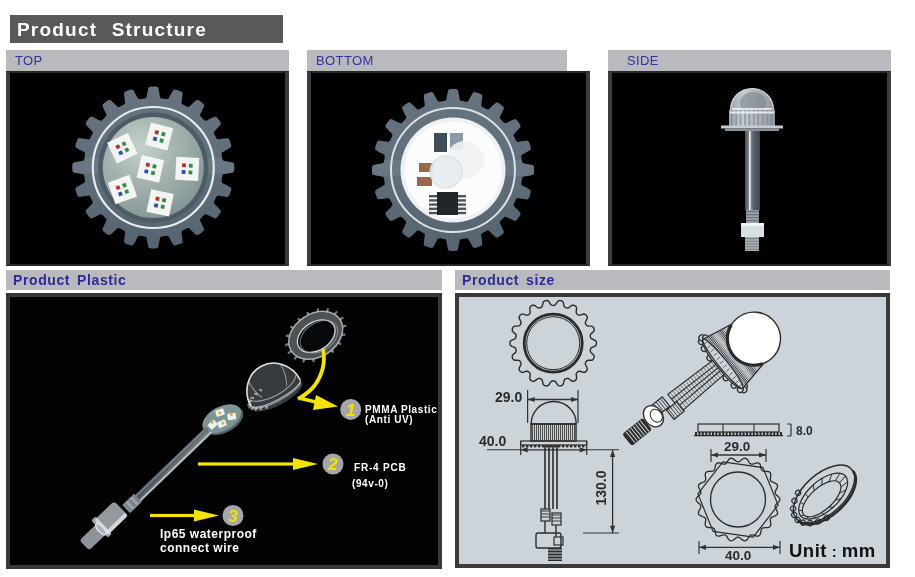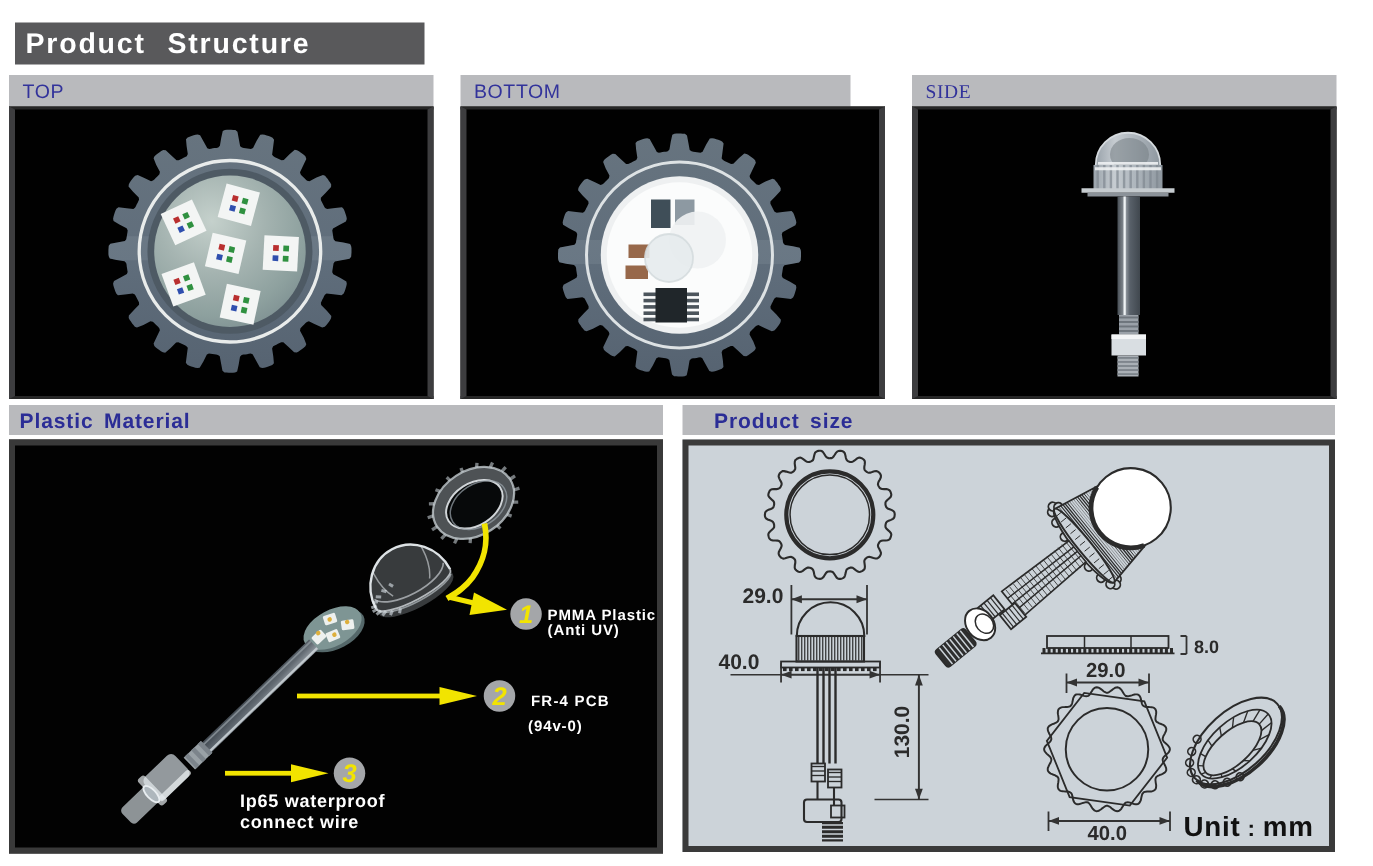--- a/index.html
+++ b/index.html
@@ -7,21 +7,21 @@
 .labelbar{background:#b9babd;color:#32339b;font-size:13px;line-height:21px;letter-spacing:.4px;}
 .blabel{background:#b9babd;color:#2b2d96;font-size:14px;font-weight:bold;line-height:20px;letter-spacing:.6px;word-spacing:2.5px;}
 </style></head>
 <body>
 <div style="position:relative;width:915px;height:577px;overflow:hidden;background:#fff;">
 <div class="abs" style="left:10px;top:15px;width:273px;height:28px;background:#59595b;"></div>
 <div class="abs labelbar" style="left:6px;top:50px;width:283px;height:21px;"><span style="padding-left:9px;">TOP</span></div>
 
 <div class="abs" style="left:17px;top:19px;color:#fff;font-size:19px;font-weight:bold;letter-spacing:1.2px;word-spacing:8px;">Product Structure</div>
 <div class="abs labelbar" style="left:307px;top:50px;width:260px;height:21px;"><span style="padding-left:9px;">BOTTOM</span></div>
-<div class="abs labelbar" style="left:608px;top:50px;width:283px;height:21px;"><span style="padding-left:9px;font-family:Liberation Serif, serif;">SIDE</span></div>
+<div class="abs labelbar" style="left:608px;top:50px;width:283px;height:21px;"><span style="padding-left:19px;">SIDE</span></div>
 
 <div class="abs" style="left:6px;top:71px;width:283px;height:195px;background:#010101;border:2px solid #272727;border-left:4px solid #3d3d3f;border-right:4px solid #3d3d3f;box-sizing:border-box;"><svg width="279" height="191" viewBox="0 0 279 191">
         <defs>
       <radialGradient id="lensg" cx="38%" cy="30%" r="78%">
         <stop offset="0%" stop-color="#c5d1cc"></stop>
             <stop offset="45%" stop-color="#a4b3b0"></stop>
         <stop offset="80%" stop-color="#8da09e"></stop>
             <stop offset="100%" stop-color="#7e9092"></stop>
       </radialGradient>
       <linearGradient id="gearg" x1="0" y1="0" x2="0" y2="1">
@@ -152,22 +152,22 @@
         <rect x="129.0" y="150" width="23" height="14" fill="#d9dee2"></rect>
         <rect x="129.0" y="150" width="23" height="3" fill="#f3f5f6"></rect>
         <rect x="133.0" y="164" width="14" height="14" fill="#aab0b6"></rect>
         <rect x="133.0" y="165.0" width="14" height="1.2" fill="#7d848b"></rect>
         <rect x="133.0" y="167.7" width="14" height="1.2" fill="#7d848b"></rect>
         <rect x="133.0" y="170.4" width="14" height="1.2" fill="#7d848b"></rect>
         <rect x="133.0" y="173.1" width="14" height="1.2" fill="#7d848b"></rect>
         <rect x="133.0" y="175.8" width="14" height="1.2" fill="#7d848b"></rect>
       </svg></div>
 
-<div class="abs blabel" style="left:6px;top:270px;width:436px;height:20px;"><span style="padding-left:7px;">Plastic Material</span></div>
-<div class="abs blabel" style="left:455px;top:270px;width:435px;height:20px;"><span style="padding-left:21px;">Product size</span></div>
+<div class="abs blabel" style="left:6px;top:270px;width:436px;height:20px;"><span style="padding-left:7px;">Product Plastic</span></div>
+<div class="abs blabel" style="left:455px;top:270px;width:435px;height:20px;"><span style="padding-left:7px;">Product size</span></div>
 
 <div class="abs" style="left:6px;top:293px;width:436px;height:276px;background:#020202;border:4px solid #393939;box-sizing:border-box;"><svg width="428" height="268" viewBox="0 0 428 268">
         <defs>
       <linearGradient id="tubeg" x1="0" y1="0" x2="0.6" y2="1">
         <stop offset="0%" stop-color="#9aa1a8"></stop>
             <stop offset="50%" stop-color="#646c74"></stop>
         <stop offset="100%" stop-color="#454d55"></stop>
       </linearGradient>
     </defs>
         <g transform="translate(305.7,38.3) rotate(-33)">

